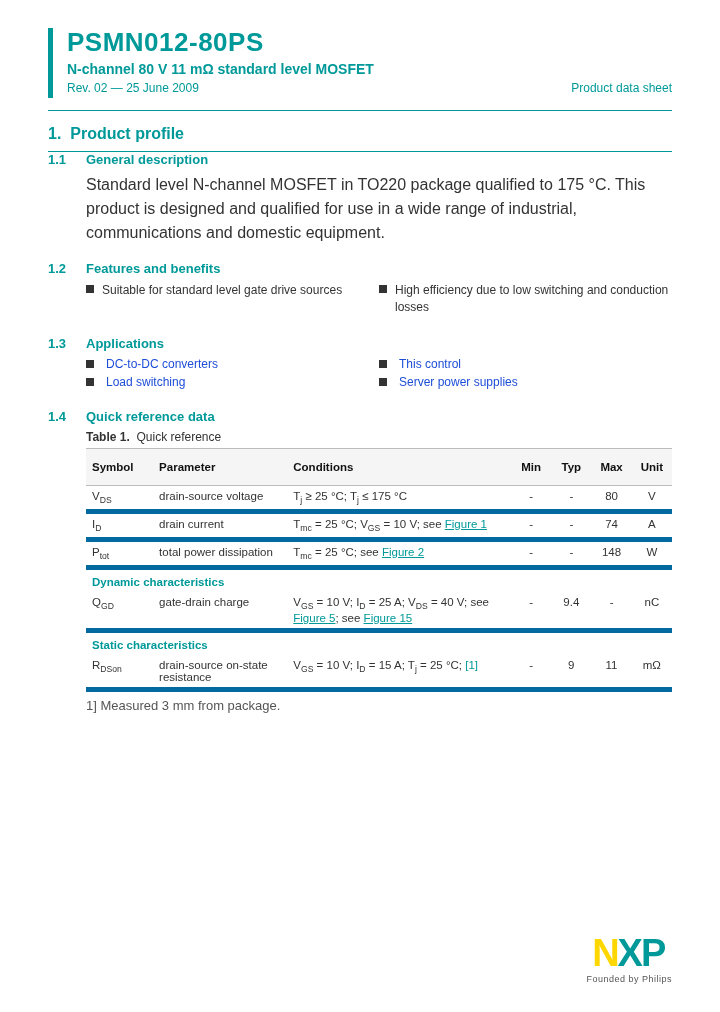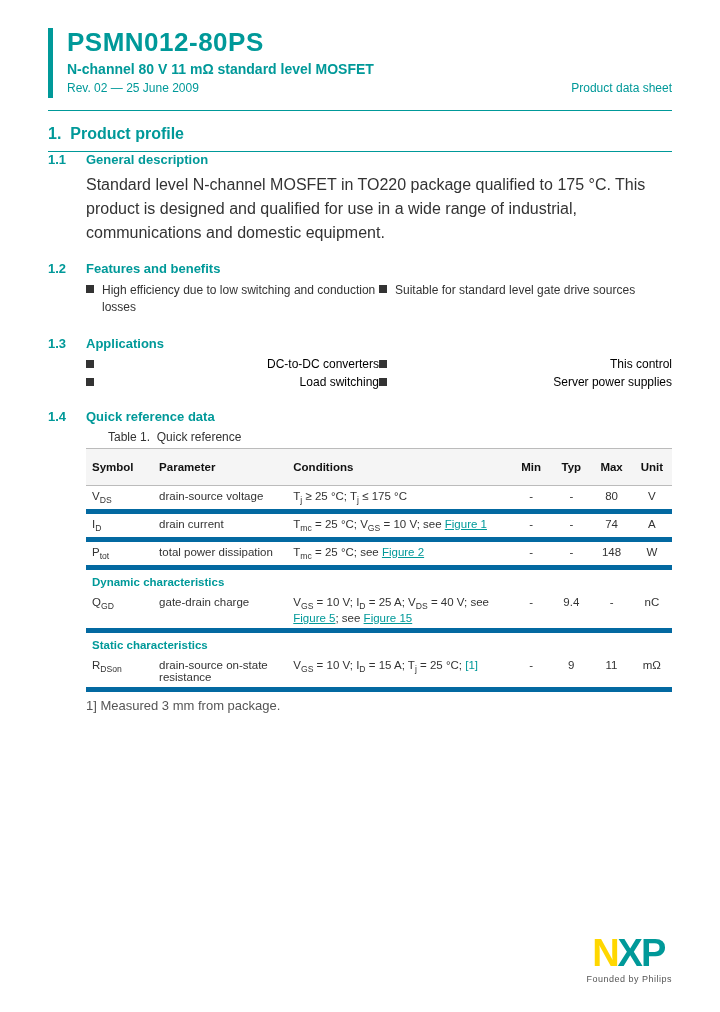--- a/index.html
+++ b/index.html
@@ -133,37 +133,35 @@
       margin-left: 38px;
     }
     .apps-col {
       flex: 1;
     }
     .app-item {
       display: flex;
       align-items: flex-start;
       gap: 12px;
       font-size: 12px;
-      color: #000000;
+      color: #1d4ed8;
       margin-bottom: 4px;
-      justify-content: space-between;
     }
 
     
     .qrd-section {
       margin-left: 38px;
     }
     .table-caption {
       font-size: 12px;
       color: #333;
       margin-bottom: 4px;
     }
     .table-caption-label {
-      font-weight: normal;
-      margin-left: 22px;
+      font-weight: bold;
     }
 
     
     .data-table {
       width: 100%;
       border-collapse: collapse;
       font-size: 11.5px;
     }
     .data-table th {
       background: #f5f5f5;
@@ -295,27 +293,27 @@
 
   <div class="subsection">
     <div class="subsection-title">
       <span class="subsection-num">1.2</span>
       <span>Features and benefits</span>
     </div>
     <div class="features-list">
       <div class="features-col">
         <div class="feature-item">
           <div class="bullet-square"></div>
-          <span>High efficiency due to low switching and conduction losses</span>
+          <span>Suitable for standard level gate drive sources</span>
         </div>
       </div>
       <div class="features-col">
         <div class="feature-item">
           <div class="bullet-square"></div>
-          <span>Suitable for standard level gate drive sources</span>
+          <span>High efficiency due to low switching and conduction losses</span>
         </div>
       </div>
     </div>
   </div>
 
   <div class="subsection">
     <div class="subsection-title">
       <span class="subsection-num">1.3</span>
       <span>Applications</span>
     </div>

